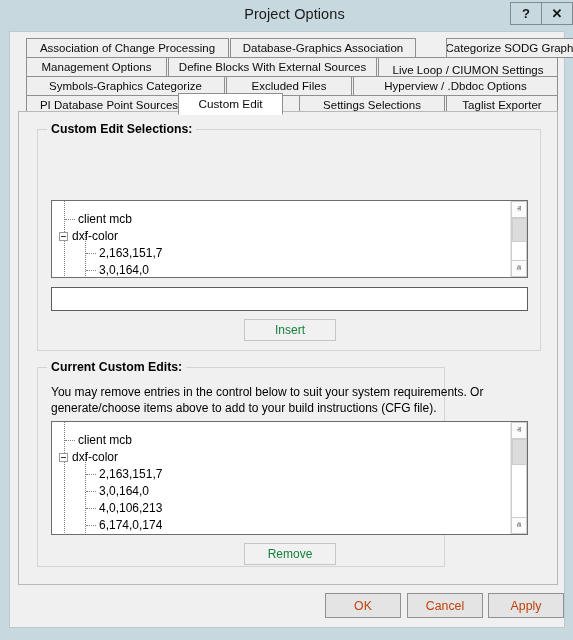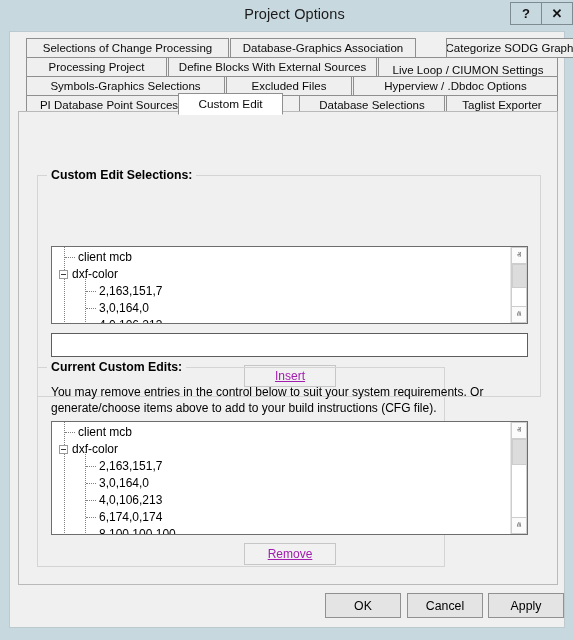--- a/index.html
+++ b/index.html
@@ -128,21 +128,21 @@
   .group-legend {
     position: absolute;
     top: -8px; left: 9px;
     background: #f0f0f0;
     padding: 0 4px;
     font-weight: bold;
     font-size: 12.3px;
     color: #000;
     white-space: nowrap;
   }
-  #group-selections { left: 18px; top: 17px; width: 504px; height: 222px; margin-top: 46px; }
+  #group-selections { left: 18px; top: 17px; width: 504px; height: 222px; }
   #group-current    { left: 18px; top: 255px; width: 408px; height: 200px; }
 
   .help-text {
     position: absolute;
     font-size: 12px;
     line-height: 16px;
     color: #000;
     white-space: pre-line;
   }
 
@@ -152,21 +152,21 @@
     background: #fff;
     border: 1px solid #6d6d6d;
     box-sizing: border-box;
     overflow: hidden;
   }
   .tree-inner {
     position: absolute;
     left: 0; top: 0;
     right: 17px; bottom: 0;
     overflow: hidden;
-    padding: 2px 0 0 0;
+    padding: 10px 0 0 0;
   }
   .tnode {
     position: relative;
     height: 17px;
     line-height: 17px;
     font-size: 12px;
     white-space: nowrap;
     color: #000;
     cursor: default;
   }
@@ -269,33 +269,32 @@
   }
 
   
   .btn {
     position: absolute;
     box-sizing: border-box;
     background: #efefef;
     border: 1px solid #a6a6a6;
     font-family: "Liberation Sans", sans-serif;
     font-size: 12px;
-    color: #000000;
+    color: #c2410c;
     display: flex;
     align-items: center;
     justify-content: center;
     cursor: pointer;
     padding: 0;
   }
   .btn.disabled {
-    color: #a21caf;
+    color: #15803d;
     background: #f1f1f1;
     border-color: #c6c6c6;
     cursor: default;
-    text-decoration: underline;
   }
   .btn.dialog {
     background: #e4e4e4;
     border: 1px solid #919191;
     height: 25px;
     width: 76px;
     font-size: 12.3px;
   }
 </style>
 </head>
@@ -309,60 +308,60 @@
       <div class="tb-btn">?</div>
       <div class="tb-btn">✕</div>
     </div>
   </div>
 
   <div class="client">
 
     <div class="tabstrip" id="tabstrip">
         <div class="tabrow r0">
           <div class="tab" style="left: 8px; width: 203px;">
-            <span>Selections of Change Processing</span>
+            <span>Association of Change Processing</span>
           </div>
           <div class="tab" style="left: 212px; width: 186px;">
             <span>Database-Graphics Association</span>
           </div>
           <div class="tab" style="left: 399px; width: 141px; margin-left: 29px;">
             <span>Categorize SODG Graphics</span>
           </div>
         </div>
         <div class="tabrow r1">
           <div class="tab" style="left: 8px; width: 141px;">
-            <span>Processing Project</span>
+            <span>Management Options</span>
           </div>
           <div class="tab" style="left: 150px; width: 209px;">
             <span>Define Blocks With External Sources</span>
           </div>
           <div class="tab" style="left: 360px; width: 180px; align-items: flex-end;">
             <span>Live Loop / CIUMON Settings</span>
           </div>
         </div>
         <div class="tabrow r2">
           <div class="tab" style="left: 8px; width: 199px;">
-            <span>Symbols-Graphics Selections</span>
+            <span>Symbols-Graphics Categorize</span>
           </div>
           <div class="tab" style="left: 208px; width: 126px;">
             <span>Excluded Files</span>
           </div>
           <div class="tab" style="left: 335px; width: 205px;">
             <span>Hyperview / .Dbdoc Options</span>
           </div>
         </div>
         <div class="tabrow r3">
           <div class="tab" style="left: 8px; width: 166px;">
             <span>PI Database Point Sources</span>
           </div>
           <div class="tab active" style="left: 160px; width: 105px; top: -2px;">
             <span>Custom Edit</span>
           </div>
           <div class="tab" style="left: 281px; width: 146px;">
-            <span>Database Selections</span>
+            <span>Settings Selections</span>
           </div>
           <div class="tab" style="left: 428px; width: 112px;">
             <span>Taglist Exporter</span>
           </div>
         </div>
       </div>
 
     <div class="tabpage">
 
       <div class="groupbox" id="group-selections">

